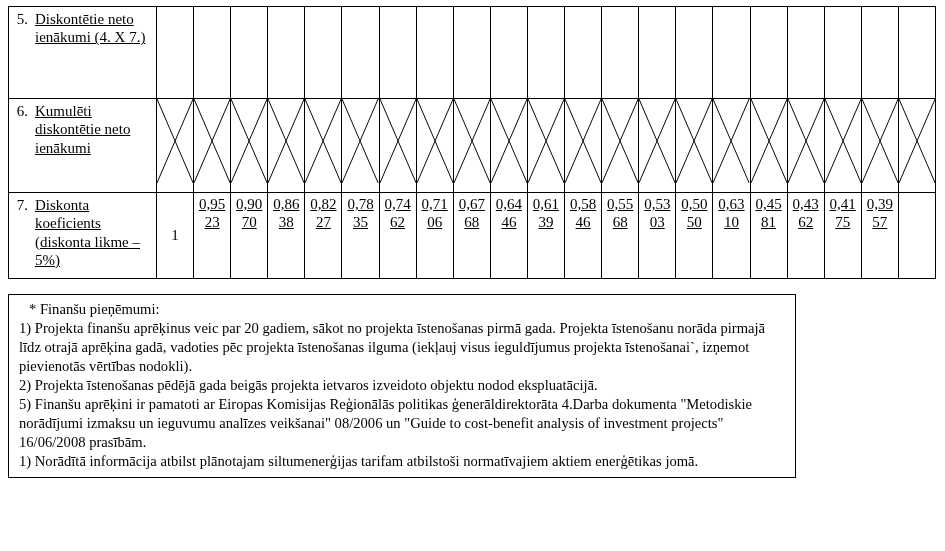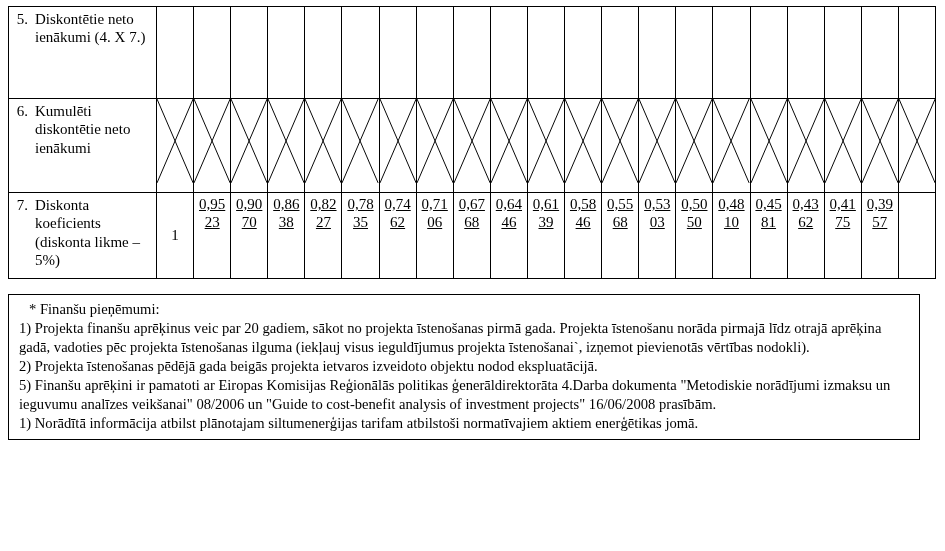--- a/index.html
+++ b/index.html
@@ -46,20 +46,21 @@
   }
   .row-num {
     width: 22px;
     flex: 0 0 22px;
     text-align: right;
     padding-right: 7px;
     box-sizing: border-box;
   }
   .row-text {
     flex: 1 1 auto;
+    text-decoration: underline;
   }
   .data-cell {
     text-align: center;
     font-size: 15px;
     line-height: 1.22;
     padding: 2px 0 2px 0 !important;
   }
   .r1-height { height: 84px; }
   .r2-height { height: 86px; }
   .r3-height { height: 78px; }
@@ -87,21 +88,21 @@
     display: block;
     width: 100%;
     height: 100%;
   }
 
   
   .notes {
     margin-top: 15px;
     border: 1px solid #000000;
     box-sizing: border-box;
-    width: 912px;
+    width: 788px;
     padding: 5px 8px 6px 10px;
   }
   .notes p {
     margin: 0;
     font-size: 14.6px;
     line-height: 1.30;
     text-align: left;
   }
   .notes p.first {
     padding-left: 10px;
@@ -373,21 +374,21 @@
           </span>
         </td>
         <td class="data-cell">
           <span class="coef">
             <span class="part">0,50</span>
             <span class="part">50</span>
           </span>
         </td>
         <td class="data-cell">
           <span class="coef">
-            <span class="part">0,48</span>
+            <span class="part">0,63</span>
             <span class="part">10</span>
           </span>
         </td>
         <td class="data-cell">
           <span class="coef">
             <span class="part">0,45</span>
             <span class="part">81</span>
           </span>
         </td>
         <td class="data-cell">

